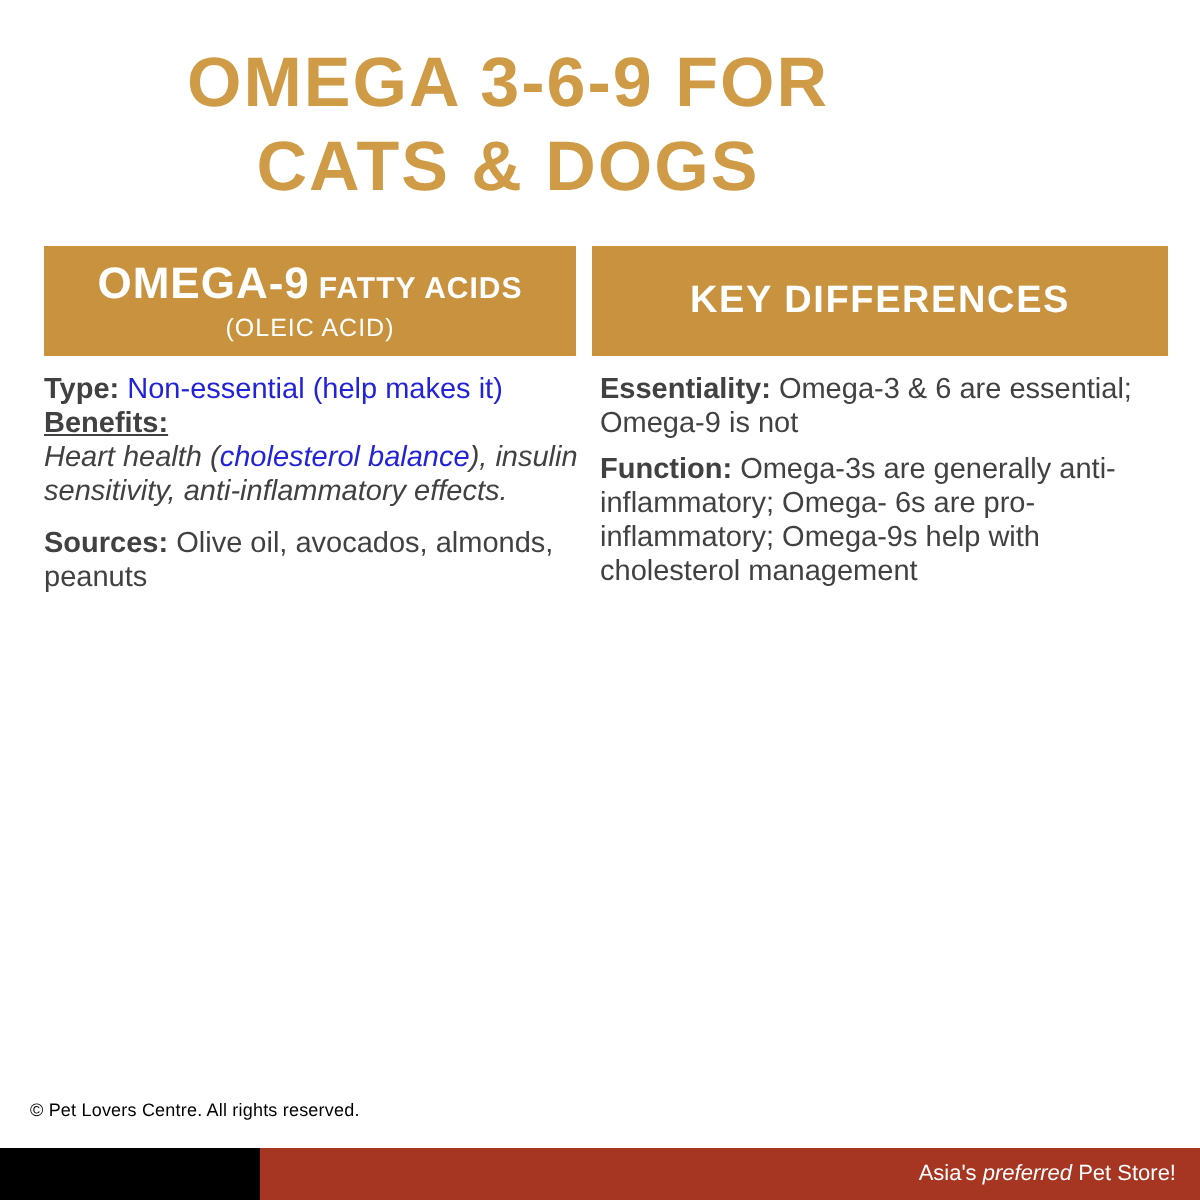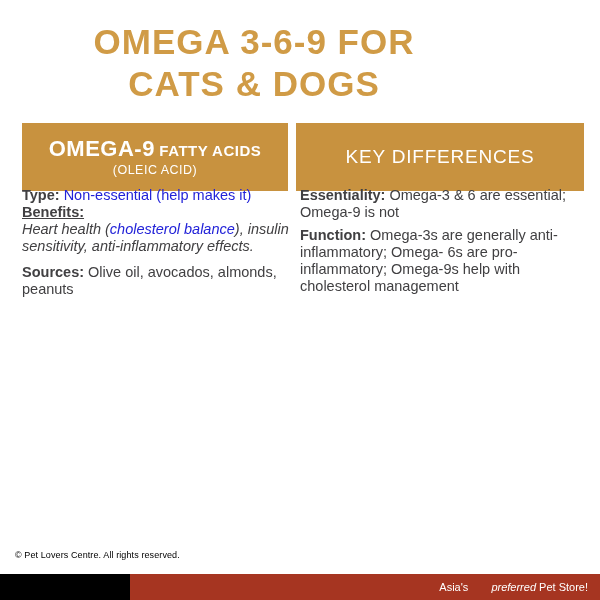--- a/index.html
+++ b/index.html
@@ -20,49 +20,49 @@
     text-align: center;
     color: #D09B46;
     font-size: 35px;
     font-weight: 800;
     line-height: 42px;
     letter-spacing: 1px;
   }
   .bar {
     position: absolute;
     top: 123px;
-    height: 68px;
+    height: 55px;
     background: #C8923F;
     color: #ffffff;
     display: flex;
     flex-direction: column;
     align-items: center;
     justify-content: center;
     text-align: center;
   }
   .bar-left { left: 22px; width: 266px; }
   .bar-right { left: 296px; width: 288px; }
   .bar-line1 { line-height: 24px; white-space: nowrap; }
   .bar-big { font-size: 22px; font-weight: 800; letter-spacing: 0.5px; }
   .bar-small { font-size: 15px; font-weight: 700; letter-spacing: 0.5px; }
   .bar-sub { font-size: 12.5px; font-weight: 400; line-height: 15px; letter-spacing: 0.5px; }
-  .bar-single { font-size: 19px; font-weight: 400; letter-spacing: 0.8px; }
+  .bar-single { font-size: 19px; font-weight: 700; letter-spacing: 0.8px; }
   .col {
     position: absolute;
     top: 187px;
     color: #414042;
     font-size: 14.5px;
     line-height: 17px;
   }
   .col-left { left: 22px; width: 268px; }
   .col-right { left: 300px; width: 292px; }
   .col p { margin: 0; }
   .bold { font-weight: 700; }
   .underline { text-decoration: underline; }
-  .italic { font-style: italic; margin-left: 20px; }
+  .italic { font-style: italic; }
   .blue { color: #2222D8; }
   .sources { margin-top: 9px !important; }
   .col-right p + p { margin-top: 6px !important; }
   .kd-structure { width: 270px; }
   .copyright {
     position: absolute;
     left: 15px;
     top: 550px;
     font-size: 9px;
     color: #000000;

